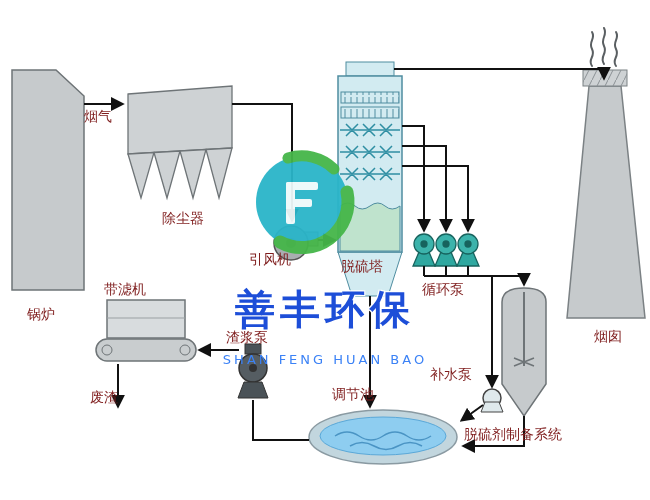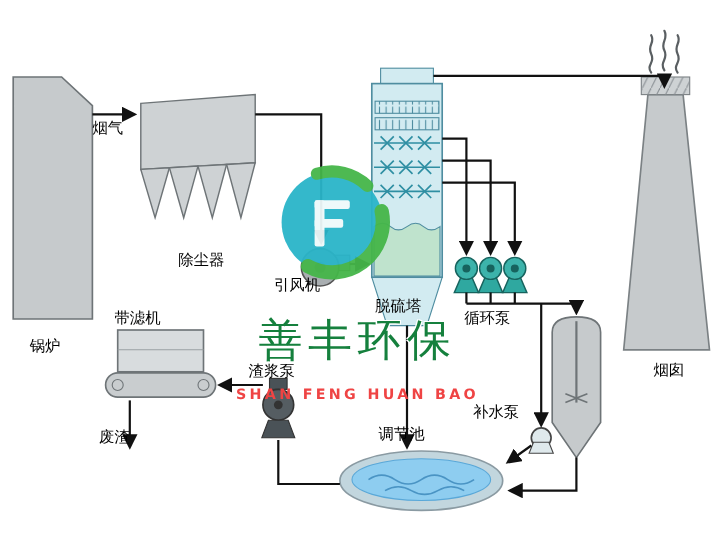--- a/index.html
+++ b/index.html
@@ -1,24 +1,24 @@
 <!DOCTYPE html>
 <html><head>
 <meta charset="utf-8">
 <style>
   html,body{margin:0;padding:0;background:#fff;}
   .stage{position:relative;width:650px;height:500px;background:#ffffff;overflow:hidden;
          font-family:"DejaVu Sans","Liberation Sans",sans-serif;}
   .stage svg{position:absolute;left:0;top:0;z-index:1;}
-  .lbl{position:absolute;font-size:14px;color:#000000;white-space:nowrap;z-index:3;}
+  .lbl{position:absolute;font-size:14px;color:#7f1d1d;white-space:nowrap;z-index:3;}
   .wm-cn{position:absolute;left:205px;top:282px;width:240px;text-align:center;
-         font-size:40px;font-weight:normal;letter-spacing:5px;color:#15803d;z-index:2;
+         font-size:40px;font-weight:bold;letter-spacing:5px;color:#1d4ed8;z-index:2;
          text-shadow:-1px -1px 0 #fff,1px -1px 0 #fff,-1px 1px 0 #fff,1px 1px 0 #fff;}
   .wm-en{position:absolute;left:195px;top:352px;width:260px;text-align:center;
-         font-size:13px;font-weight:bold;letter-spacing:3px;color:#ef4444;z-index:2;}
+         font-size:13px;font-weight:normal;letter-spacing:3px;color:#3b82f6;z-index:2;}
 </style>
 </head>
 <body>
 
 <div class="stage">
 
   <svg width="650" height="500" viewBox="0 0 650 500">
     <defs>
       <marker id="arr" viewBox="0 0 10 10" refX="8" refY="5" markerWidth="7" markerHeight="7" orient="auto-start-reverse">
         <path d="M0,0 L10,5 L0,10 z" fill="#111"></path>
@@ -148,25 +148,26 @@
         <rect x="-16" y="-20" width="32" height="8" rx="2"></rect>
         <rect x="-16" y="-3" width="26" height="8" rx="2"></rect>
       </g>
     </g>
   </svg>
 
   <div class="wm-cn">善丰环保</div>
   <div class="wm-en">SHAN FENG HUAN BAO</div>
 
   <div class="lbl" style="left:84px;top:108px">烟气</div>
-  <div class="lbl" style="left:162px;top:228px">除尘器</div>
+  <div class="lbl" style="left:162px;top:210px">除尘器</div>
   <div class="lbl" style="left:27px;top:306px">锅炉</div>
   <div class="lbl" style="left:249px;top:251px">引风机</div>
-  <div class="lbl" style="left:341px;top:270px">脱硫塔</div>
+  <div class="lbl" style="left:341px;top:258px">脱硫塔</div>
   <div class="lbl" style="left:422px;top:281px">循环泵</div>
   <div class="lbl" style="left:594px;top:328px">烟囱</div>
   <div class="lbl" style="left:104px;top:281px">带滤机</div>
   <div class="lbl" style="left:226px;top:329px">渣浆泵</div>
   <div class="lbl" style="left:90px;top:389px">废渣</div>
-  <div class="lbl" style="left:344px;top:386px">调节池</div>
+  <div class="lbl" style="left:332px;top:386px">调节池</div>
   <div class="lbl" style="left:430px;top:366px">补水泵</div>
+  <div class="lbl" style="left:464px;top:426px">脱硫剂制备系统</div>
 
 </div>
 
 </body></html>

